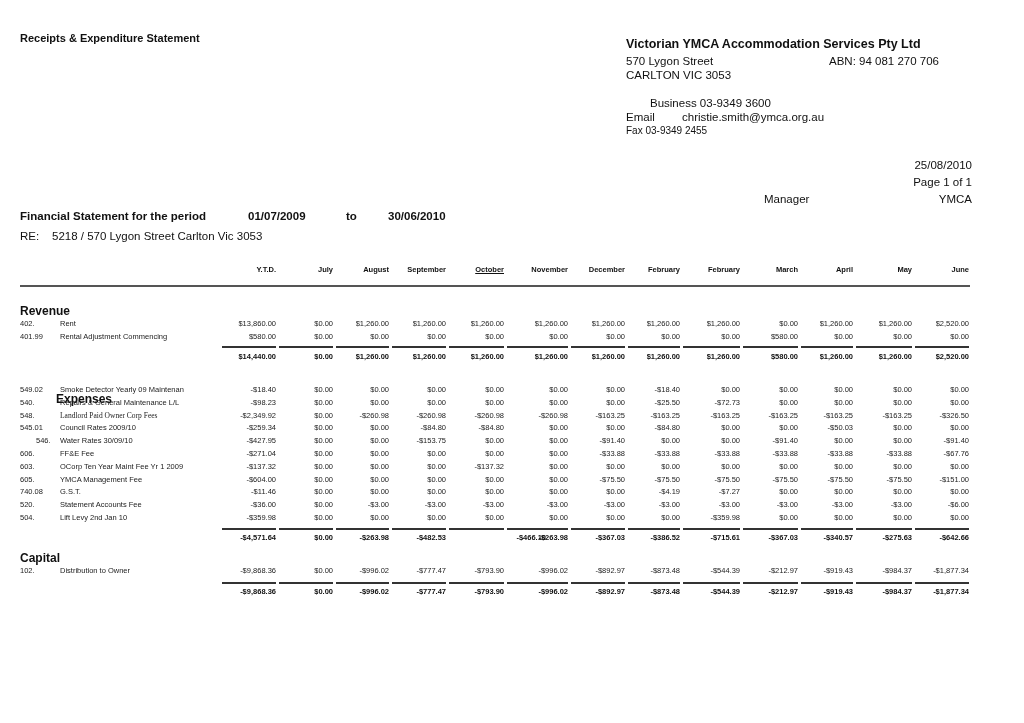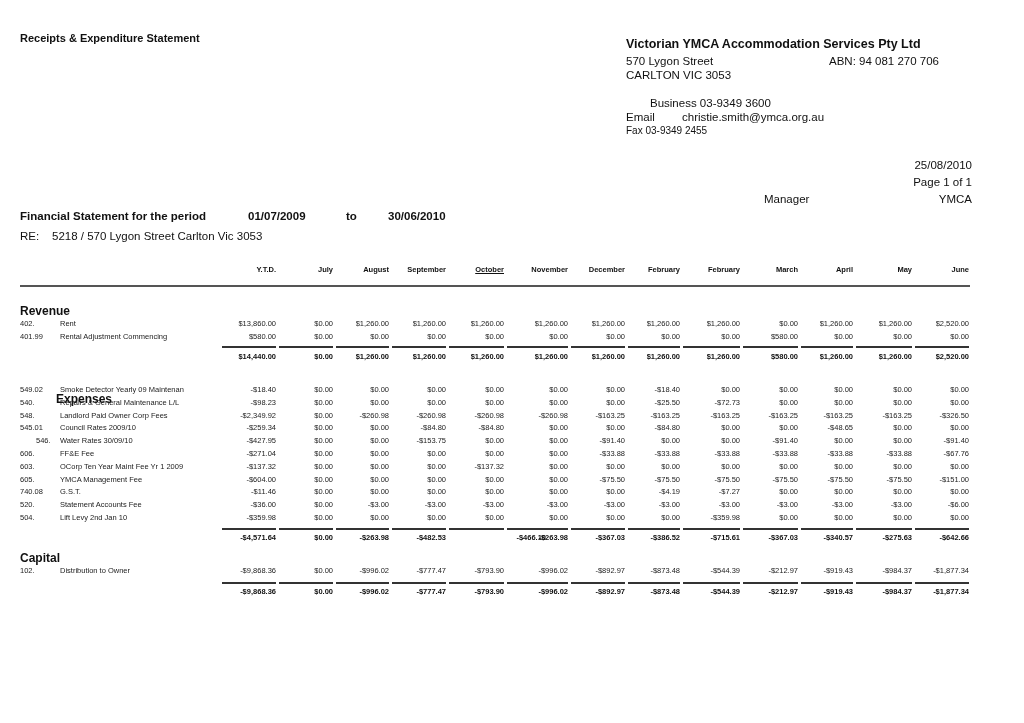--- a/index.html
+++ b/index.html
@@ -160,21 +160,21 @@
     <div class="abs cell" style="left: 434px; top: 397.8px;">$0.00</div>
     <div class="abs cell" style="left: 498px; top: 397.8px;">$0.00</div>
     <div class="abs cell" style="left: 555px; top: 397.8px;">$0.00</div>
     <div class="abs cell" style="left: 610px; top: 397.8px;">-$25.50</div>
     <div class="abs cell" style="left: 670px; top: 397.8px;">-$72.73</div>
     <div class="abs cell" style="left: 728px; top: 397.8px;">$0.00</div>
     <div class="abs cell" style="left: 783px; top: 397.8px;">$0.00</div>
     <div class="abs cell" style="left: 842px; top: 397.8px;">$0.00</div>
     <div class="abs cell" style="left: 899px; top: 397.8px;">$0.00</div>
     <div class="abs code" style="left: 20px; top: 410.6px;">548.</div>
-    <div class="abs desc" style="left: 60px; top: 410.6px;">Landlord Paid Owner Corp Fees</div>
+    <div class="abs desc" style="left: 60px; top: 410.6px; font-family: Liberation Serif, serif;">Landlord Paid Owner Corp Fees</div>
     <div class="abs cell" style="left: 206px; top: 410.6px;">-$2,349.92</div>
     <div class="abs cell" style="left: 263px; top: 410.6px;">$0.00</div>
     <div class="abs cell" style="left: 319px; top: 410.6px;">-$260.98</div>
     <div class="abs cell" style="left: 376px; top: 410.6px;">-$260.98</div>
     <div class="abs cell" style="left: 434px; top: 410.6px;">-$260.98</div>
     <div class="abs cell" style="left: 498px; top: 410.6px;">-$260.98</div>
     <div class="abs cell" style="left: 555px; top: 410.6px;">-$163.25</div>
     <div class="abs cell" style="left: 610px; top: 410.6px;">-$163.25</div>
     <div class="abs cell" style="left: 670px; top: 410.6px;">-$163.25</div>
     <div class="abs cell" style="left: 728px; top: 410.6px;">-$163.25</div>
@@ -186,21 +186,21 @@
     <div class="abs cell" style="left: 206px; top: 423.4px;">-$259.34</div>
     <div class="abs cell" style="left: 263px; top: 423.4px;">$0.00</div>
     <div class="abs cell" style="left: 319px; top: 423.4px;">$0.00</div>
     <div class="abs cell" style="left: 376px; top: 423.4px;">-$84.80</div>
     <div class="abs cell" style="left: 434px; top: 423.4px;">-$84.80</div>
     <div class="abs cell" style="left: 498px; top: 423.4px;">$0.00</div>
     <div class="abs cell" style="left: 555px; top: 423.4px;">$0.00</div>
     <div class="abs cell" style="left: 610px; top: 423.4px;">-$84.80</div>
     <div class="abs cell" style="left: 670px; top: 423.4px;">$0.00</div>
     <div class="abs cell" style="left: 728px; top: 423.4px;">$0.00</div>
-    <div class="abs cell" style="left: 783px; top: 423.4px;">-$48.65</div>
+    <div class="abs cell" style="left: 783px; top: 423.4px;">-$50.03</div>
     <div class="abs cell" style="left: 842px; top: 423.4px;">$0.00</div>
     <div class="abs cell" style="left: 899px; top: 423.4px;">$0.00</div>
     <div class="abs code" style="left: 20px; top: 436.2px; margin-left: 16px;">546.</div>
     <div class="abs desc" style="left: 60px; top: 436.2px;">Water Rates 30/09/10</div>
     <div class="abs cell" style="left: 206px; top: 436.2px;">-$427.95</div>
     <div class="abs cell" style="left: 263px; top: 436.2px;">$0.00</div>
     <div class="abs cell" style="left: 319px; top: 436.2px;">$0.00</div>
     <div class="abs cell" style="left: 376px; top: 436.2px;">-$153.75</div>
     <div class="abs cell" style="left: 434px; top: 436.2px;">$0.00</div>
     <div class="abs cell" style="left: 498px; top: 436.2px;">$0.00</div>

